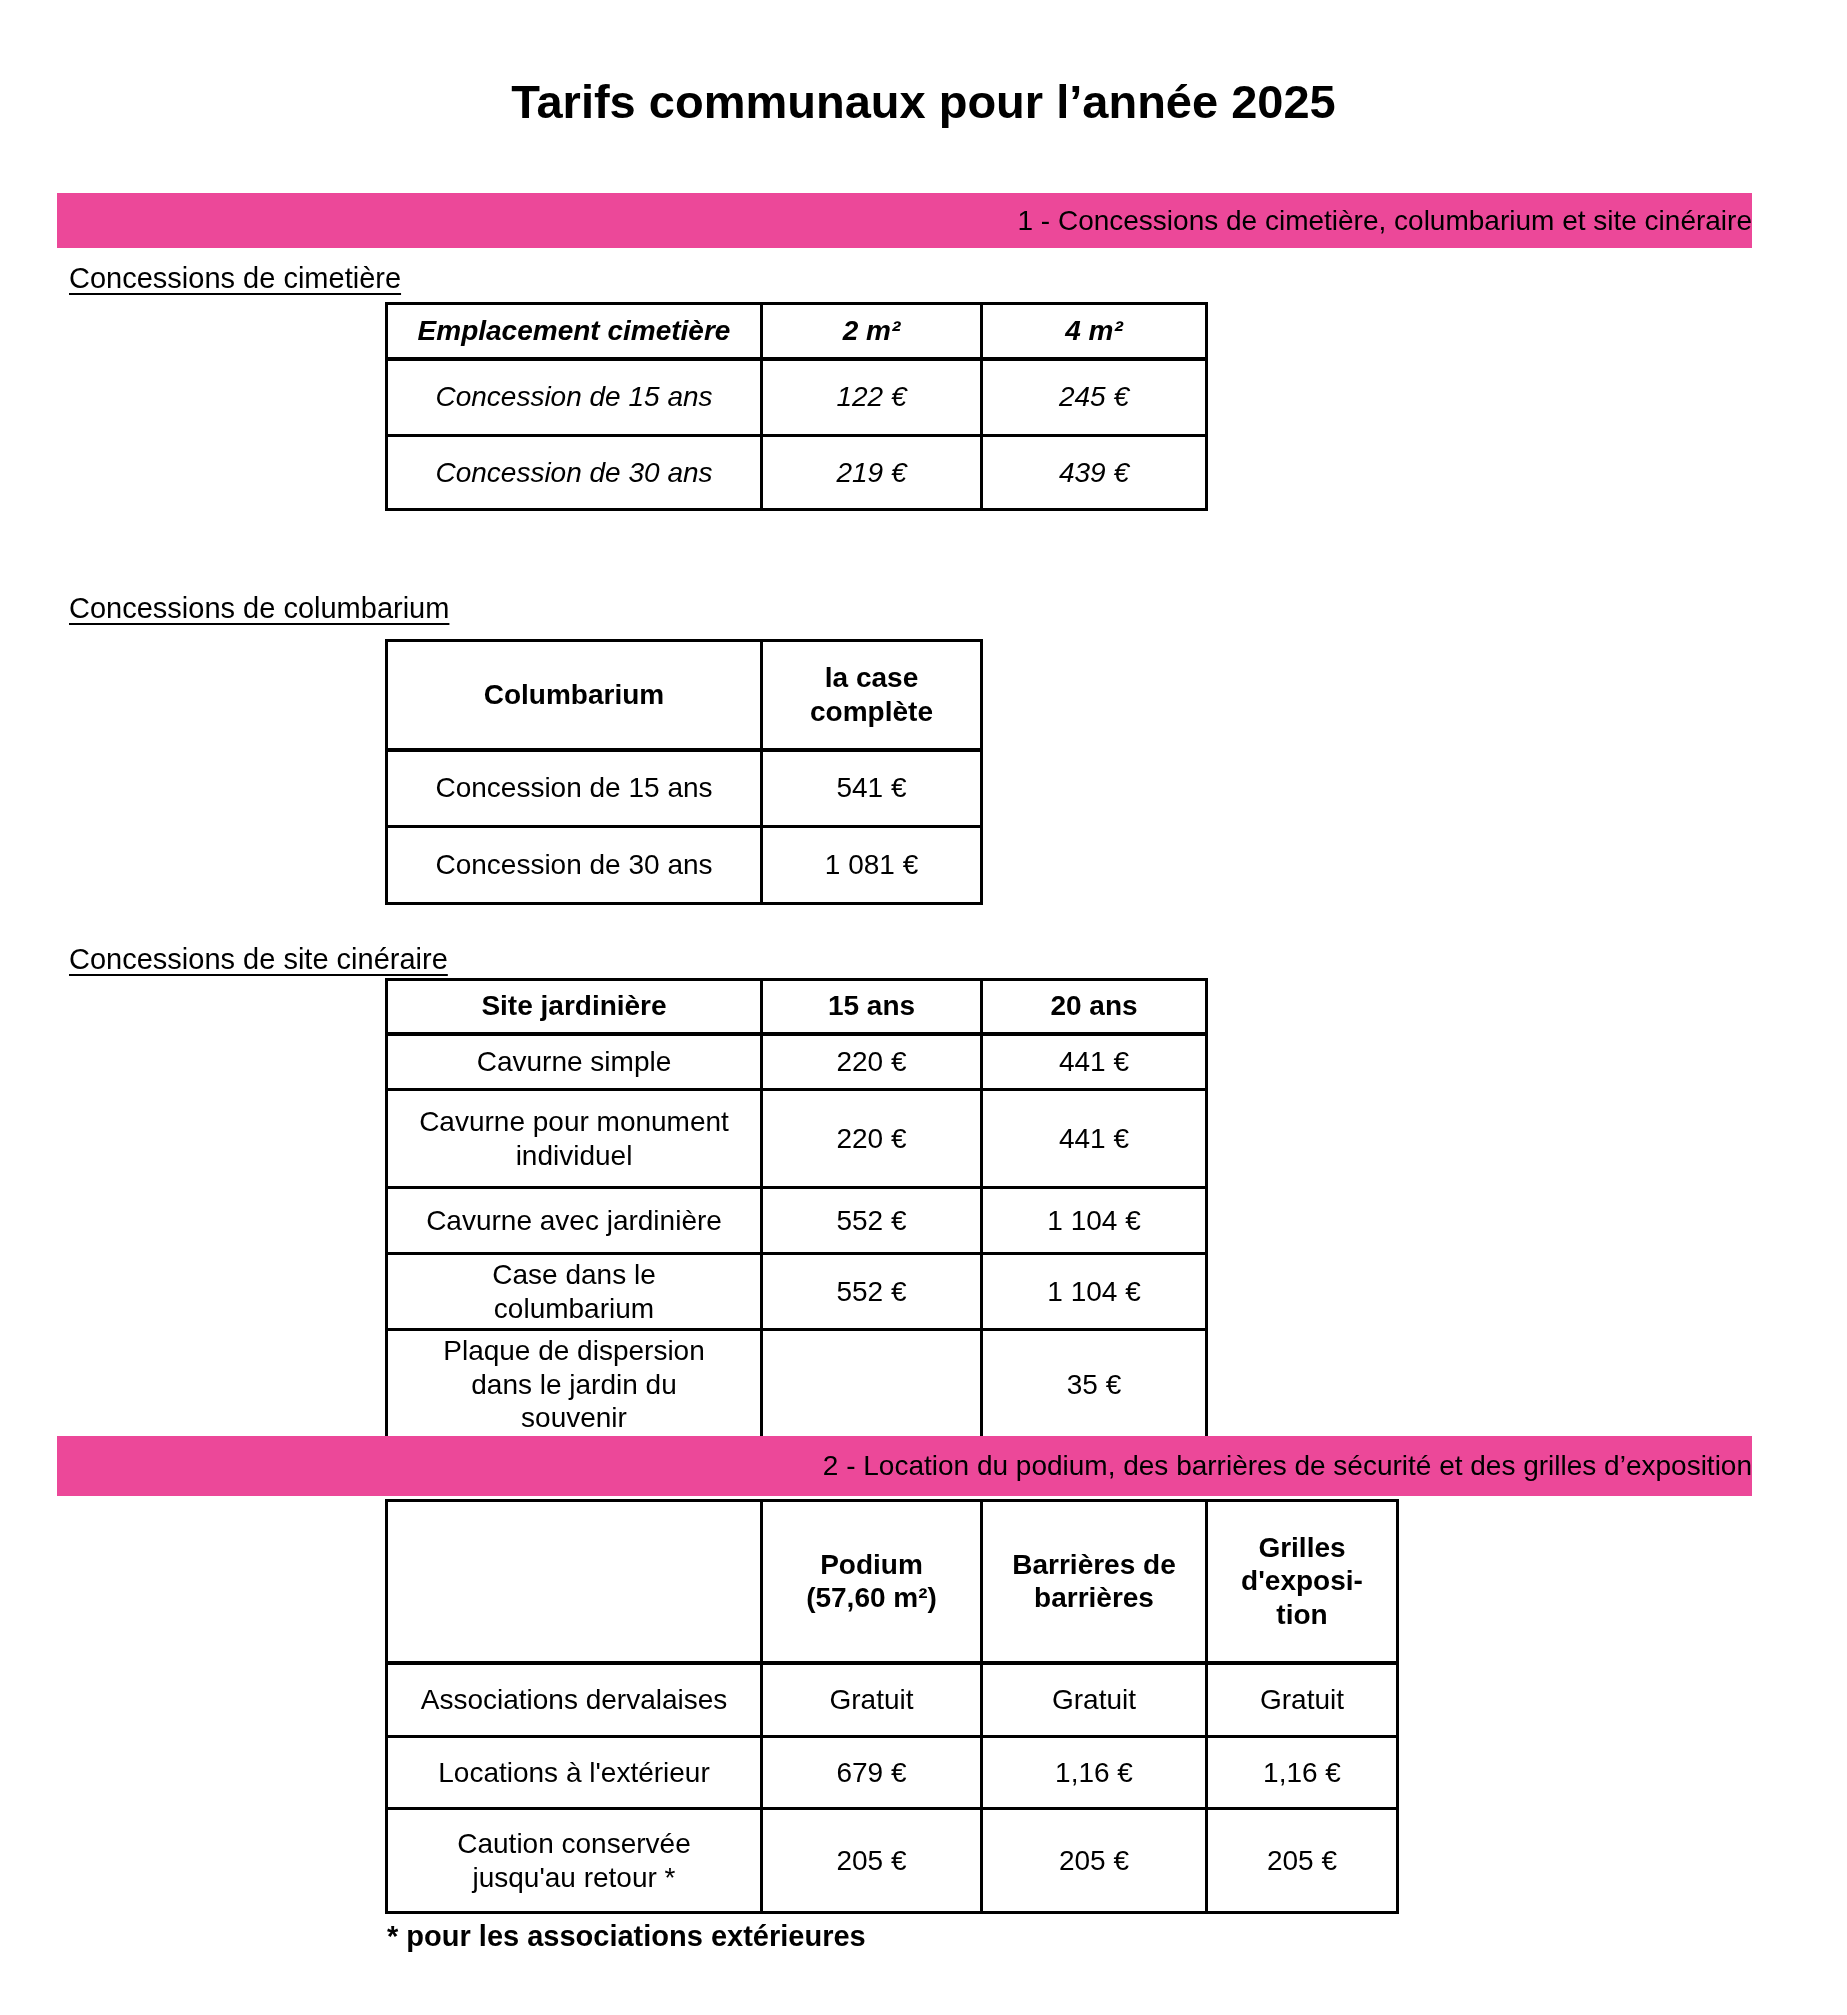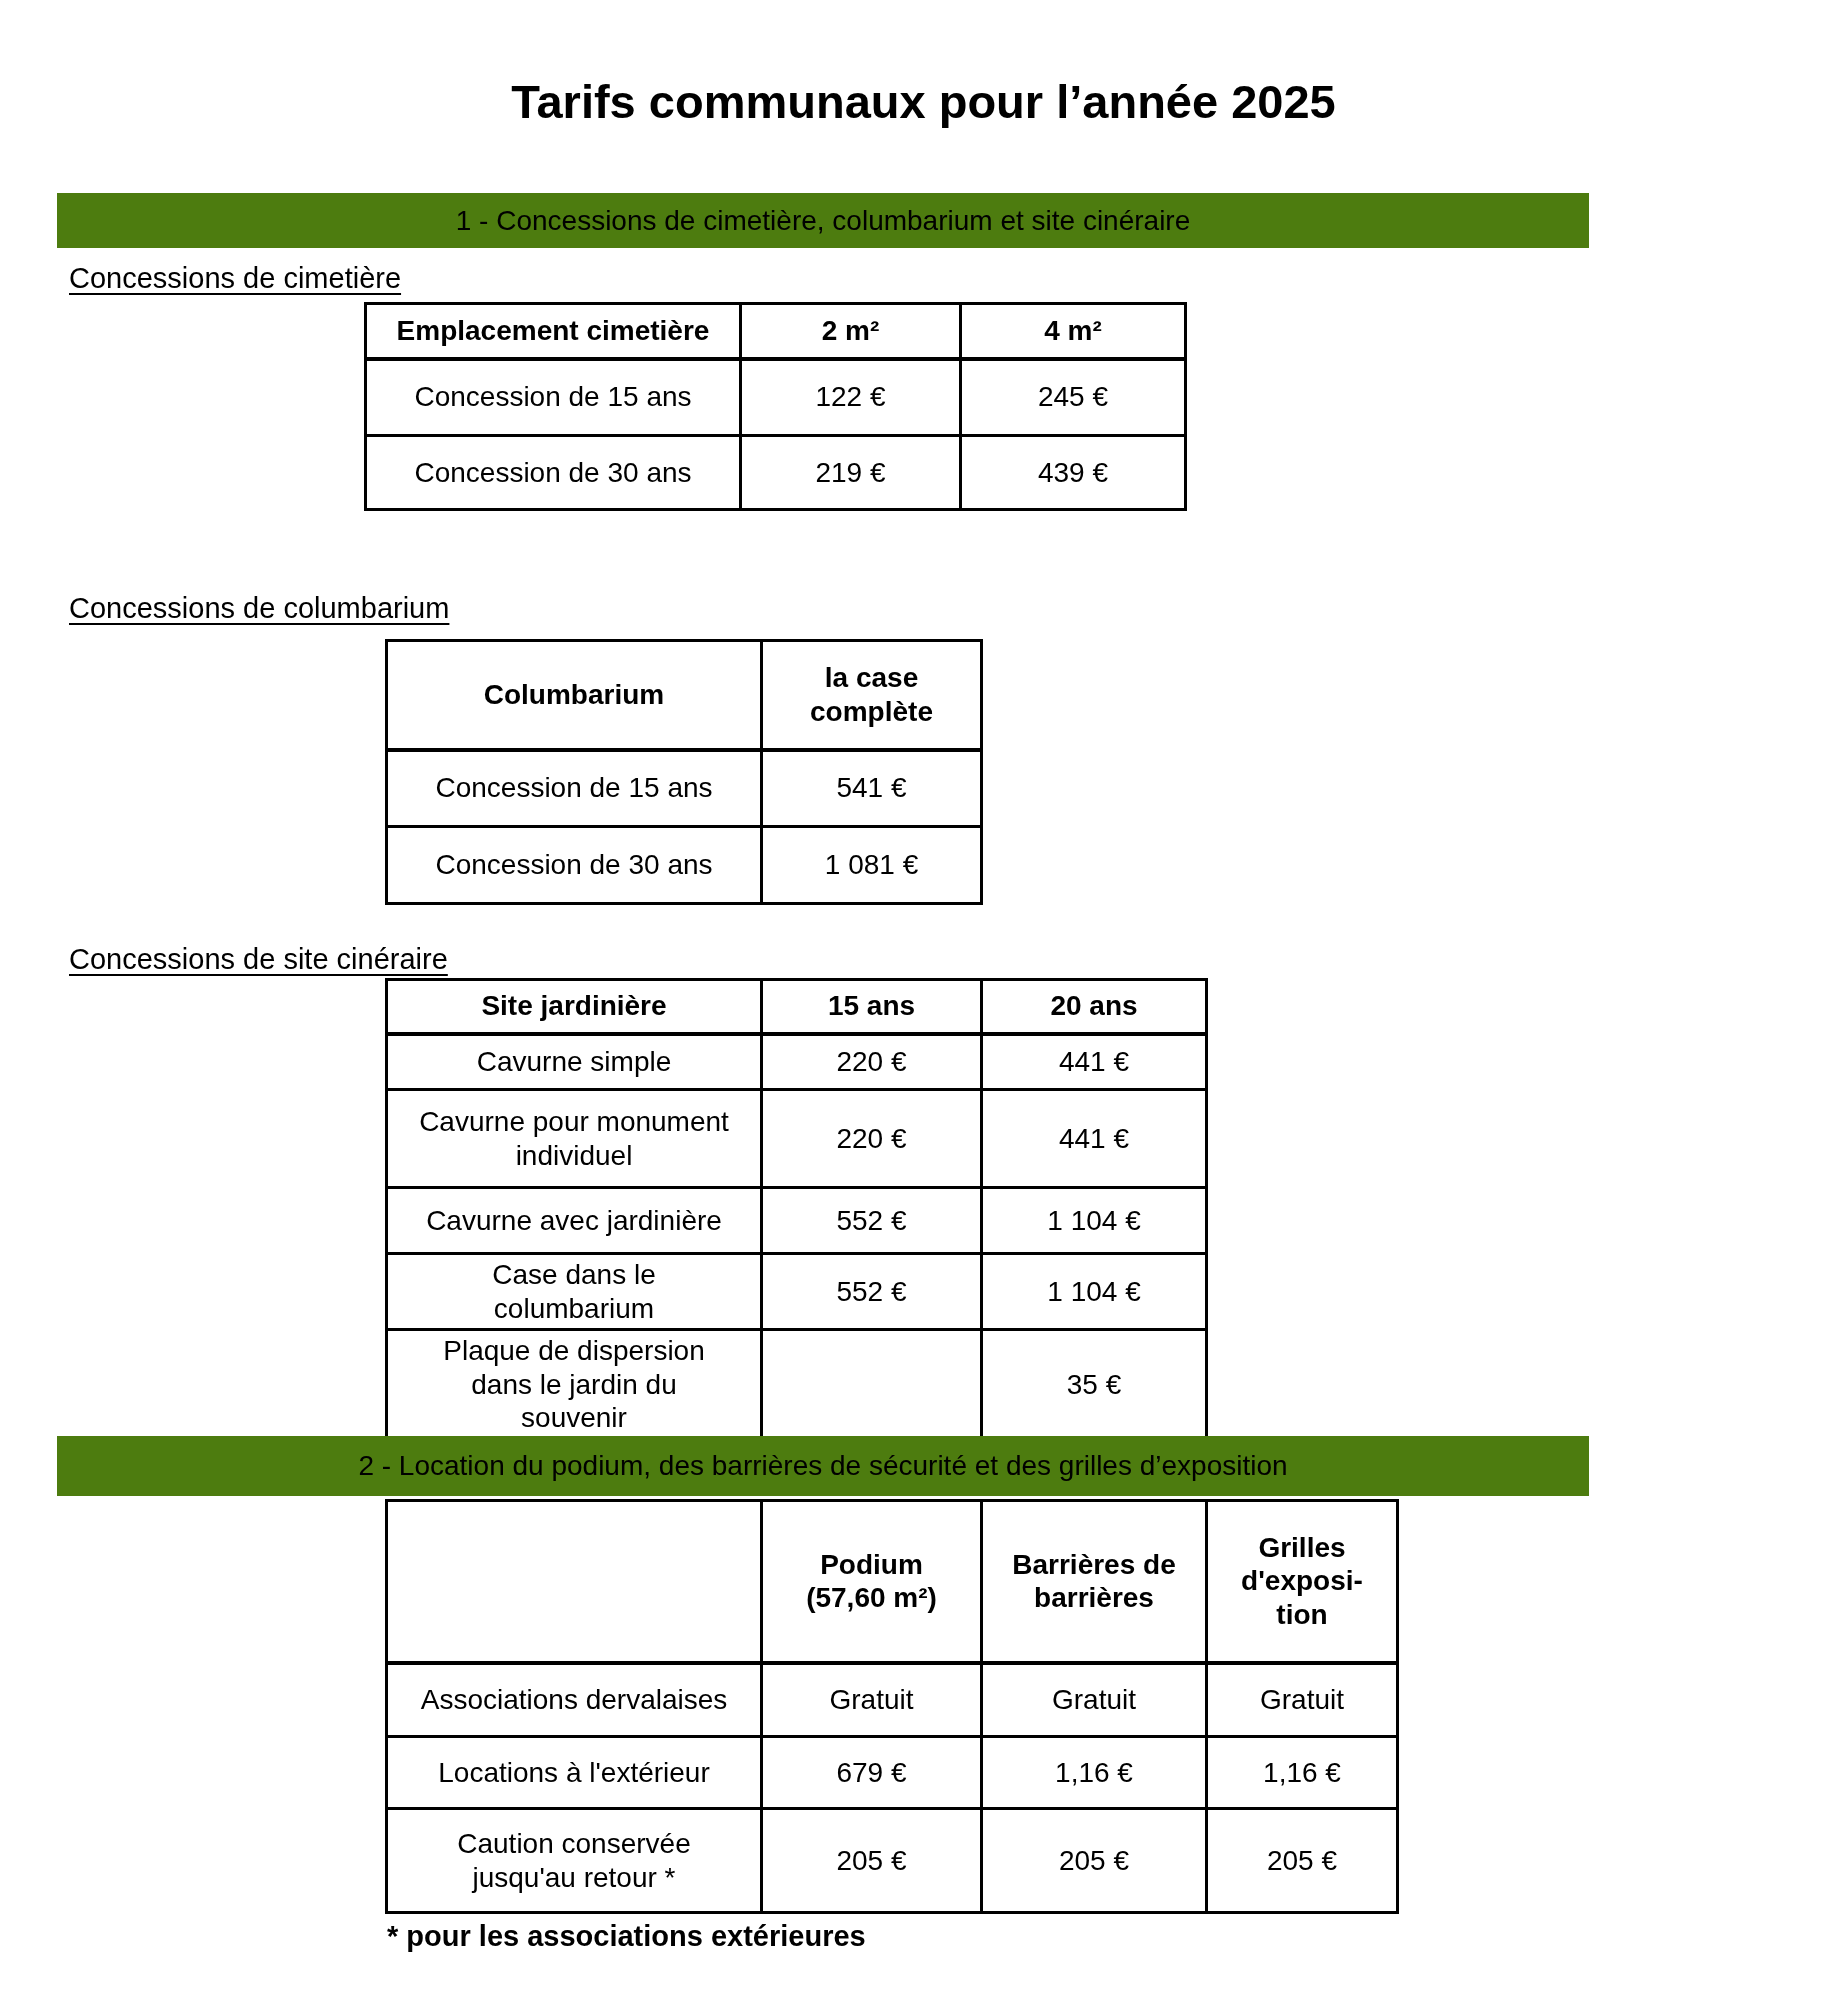--- a/index.html
+++ b/index.html
@@ -11,23 +11,23 @@
   }
   .abs { position:absolute; }
 
   .page-title {
     left:0; top:74px; width:1847px;
     text-align:center;
     font-size:47px; font-weight:bold;
   }
 
   .band {
-    left:57px; width:1532px;
-    background:#4d7c0f;
-    display:flex; align-items:center; justify-content:center;
+    left:57px; width:1695px;
+    background:#ec4899;
+    display:flex; align-items:center; justify-content:flex-end;
     font-size:28px;
   }
   .band1 { top:193px; height:55px; }
   .band2 { top:1436px; height:60px; }
 
   .subheading {
     left:69px;
     font-size:29px;
     text-decoration:underline;
     text-decoration-thickness:2.2px;
@@ -65,21 +65,21 @@
 <body>
 
 <div class="abs page-title">Tarifs communaux pour l’année 2025</div>
 
 <div class="abs band band1">
   <span>1 - Concessions de cimetière, columbarium et site cinéraire</span>
 </div>
 
 <div class="abs subheading" style="top:262px;">Concessions de cimetière</div>
 
-<table class="t" style="left:364px; top:302px; width:820px;">
+<table class="t" style="left:385px; top:302px; width:820px;font-style:italic;">
   <colgroup>
       <col style="width:375px">
       <col style="width:220px">
       <col style="width:225px">
     </colgroup>
   <thead>
     <tr style="height:55px">
       <th>Emplacement cimetière</th>
       <th>2 m²</th>
       <th>4 m²</th>

